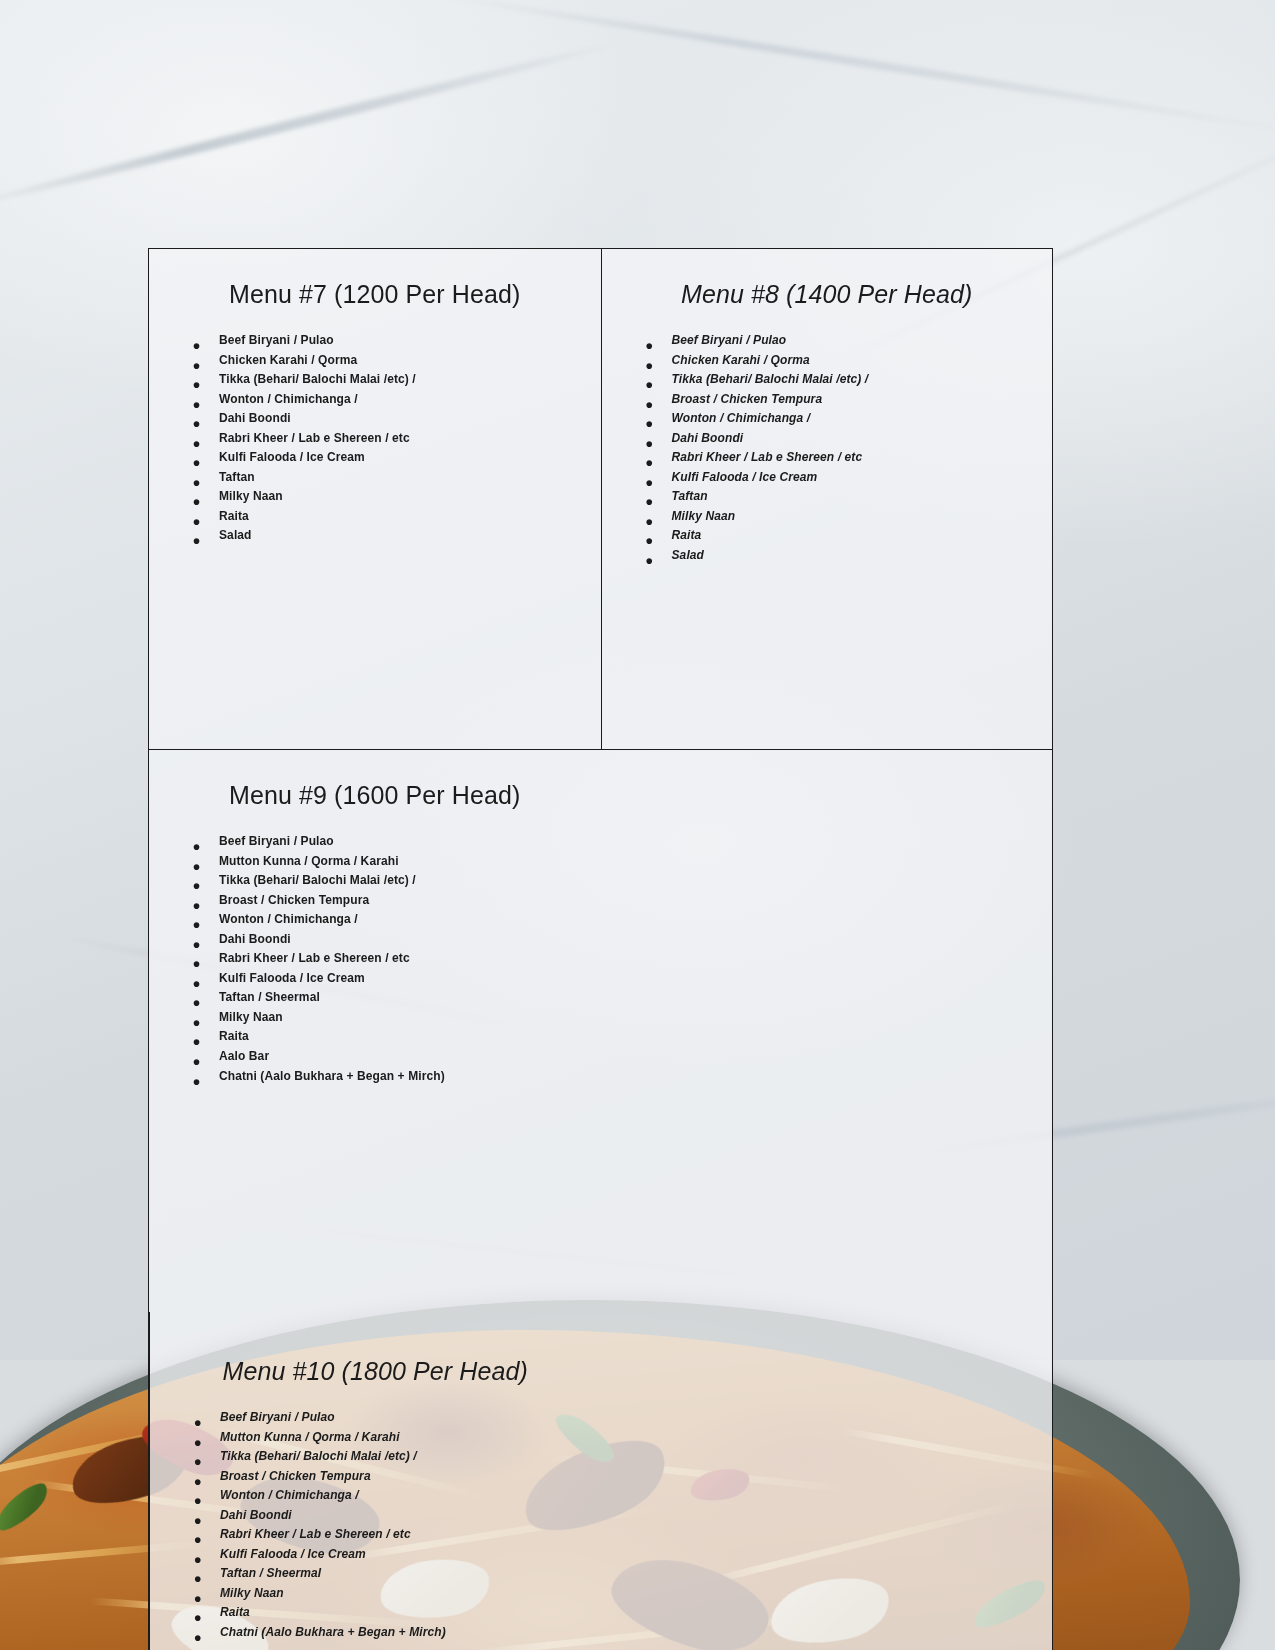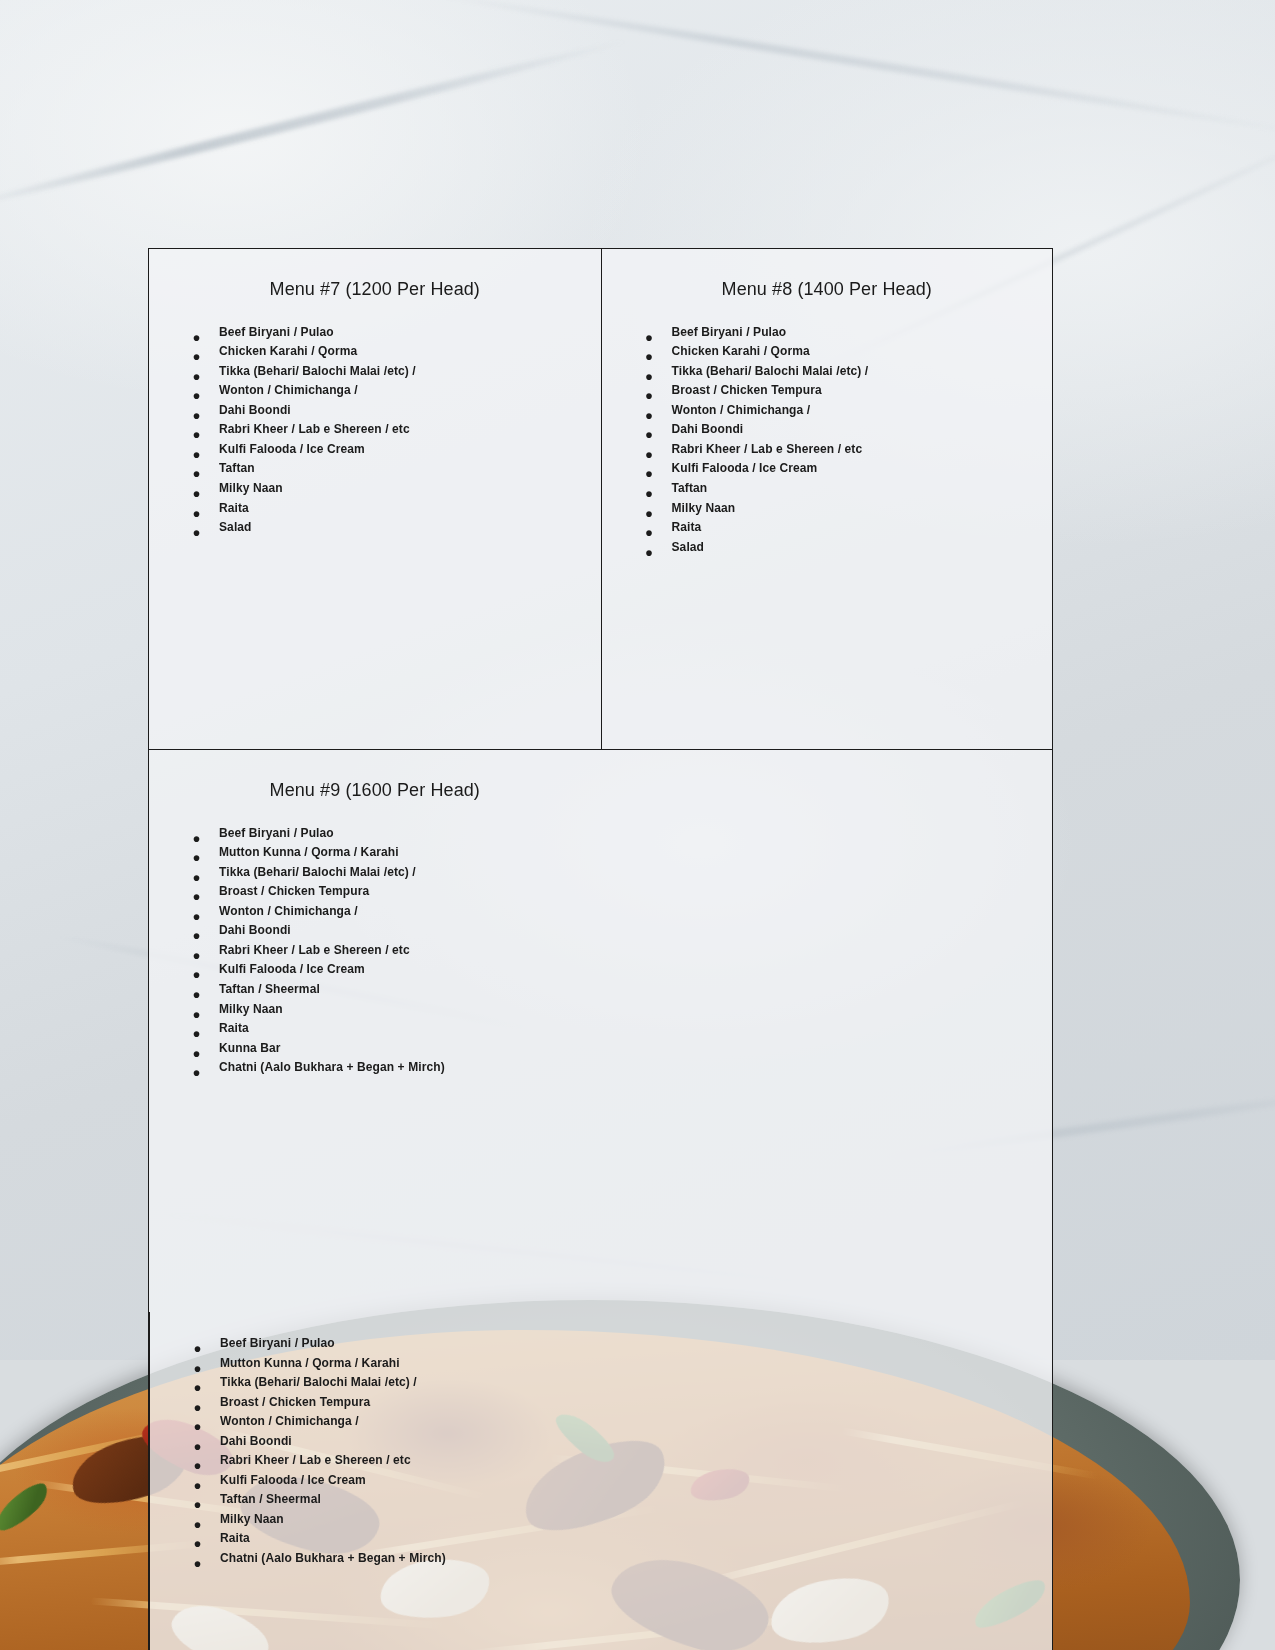--- a/index.html
+++ b/index.html
@@ -107,26 +107,27 @@
     border-top: 1.5px solid #1b1b1b;
     flex-direction: column;
   }
   .menu-cell {
     box-sizing: border-box;
     width: 50%;
     padding: 22px 18px 30px 18px;
   }
   .menu-cell + .menu-cell {
     border-left: 1.5px solid #1b1b1b;
+    font-style: italic;
   }
   .row-1 .menu-cell { min-height: 500px; }
   .row-2 .menu-cell { min-height: 562px; }
 
   .menu-title {
-    font-size: 18px;
+    font-size: 25px;
     color: #1b1b1b;
     text-align: center;
     font-weight: 400;
     letter-spacing: .1px;
     margin: 8px 0 22px 0;
     line-height: 1.2;
   }
   .menu-cell.shift-title .menu-title { margin-top: 22px; }
 
   .menu-list {
@@ -238,25 +239,26 @@
         <li>Mutton Kunna / Qorma / Karahi</li>
         <li>Tikka (Behari/ Balochi Malai /etc) /</li>
         <li>Broast / Chicken Tempura</li>
         <li>Wonton / Chimichanga /</li>
         <li>Dahi Boondi</li>
         <li>Rabri Kheer / Lab e Shereen / etc</li>
         <li>Kulfi Falooda / Ice Cream</li>
         <li>Taftan / Sheermal</li>
         <li>Milky Naan</li>
         <li>Raita</li>
-        <li>Kunna Bar</li>
+        <li>Aalo Bar</li>
         <li>Chatni (Aalo Bukhara  + Began + Mirch)</li>
       </ul>
     </div>
     <div class="menu-cell shift-title">
+      <div class="menu-title">Menu #10 (1800 Per Head)</div>
       <ul class="menu-list">
         <li>Beef Biryani / Pulao</li>
         <li>Mutton Kunna / Qorma / Karahi</li>
         <li>Tikka (Behari/ Balochi Malai /etc) /</li>
         <li>Broast / Chicken Tempura</li>
         <li>Wonton / Chimichanga /</li>
         <li>Dahi Boondi</li>
         <li>Rabri Kheer / Lab e Shereen / etc</li>
         <li>Kulfi Falooda / Ice Cream</li>
         <li>Taftan / Sheermal</li>

